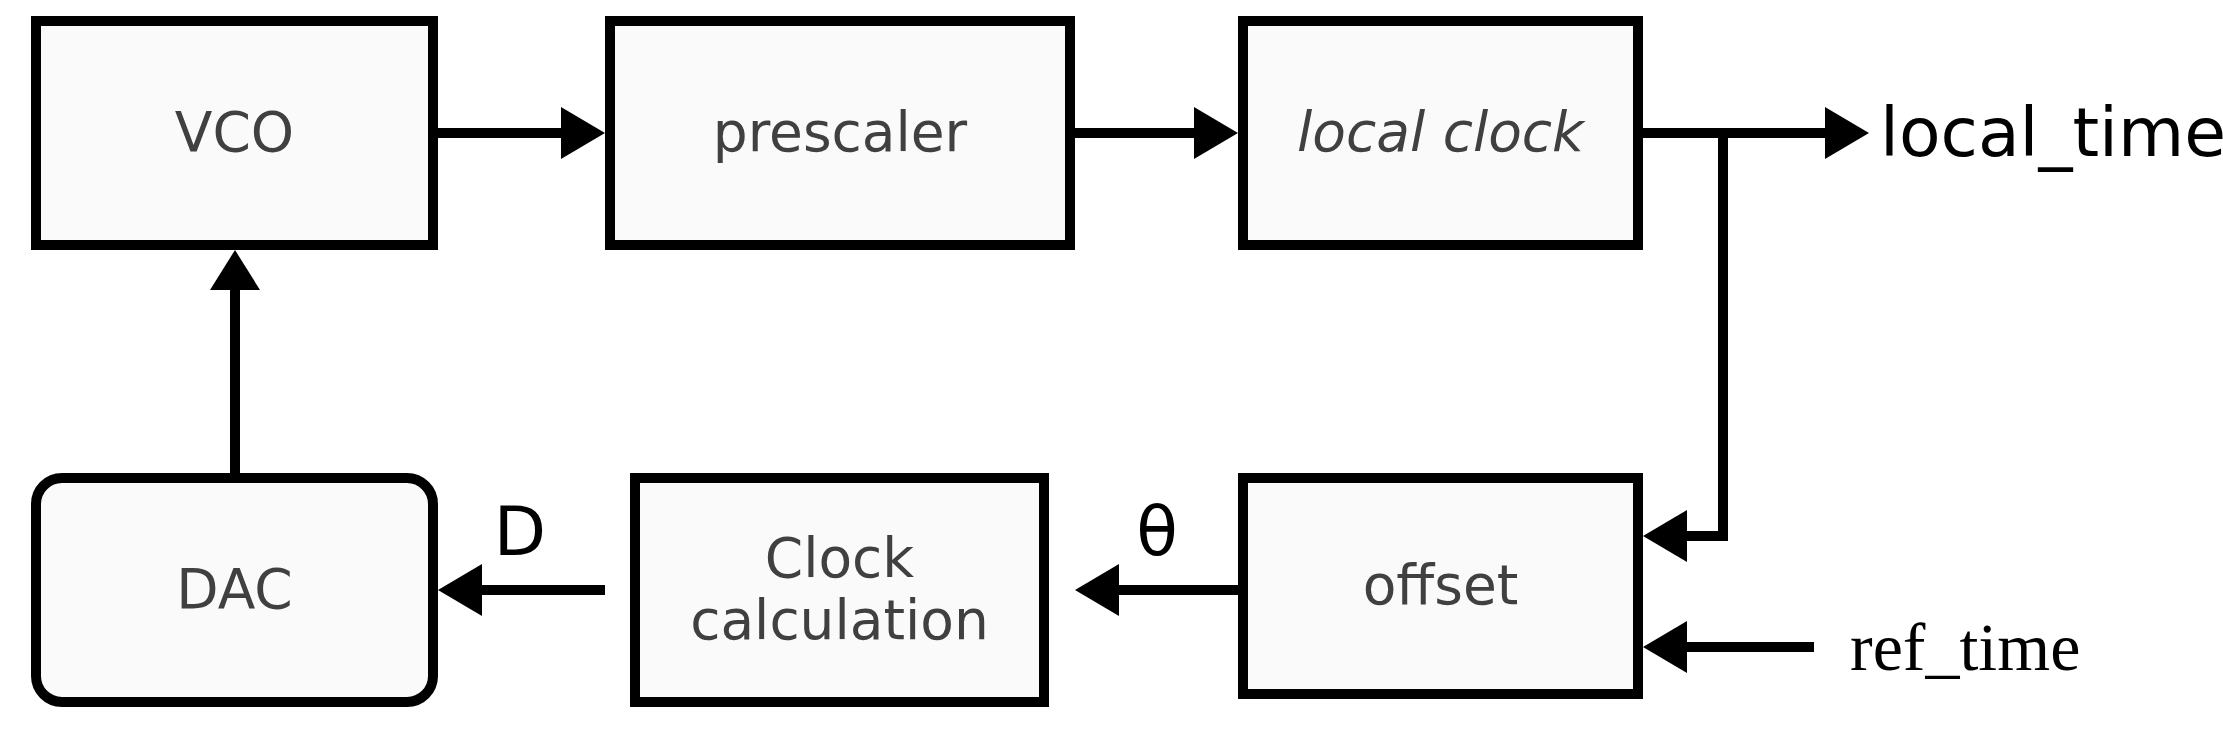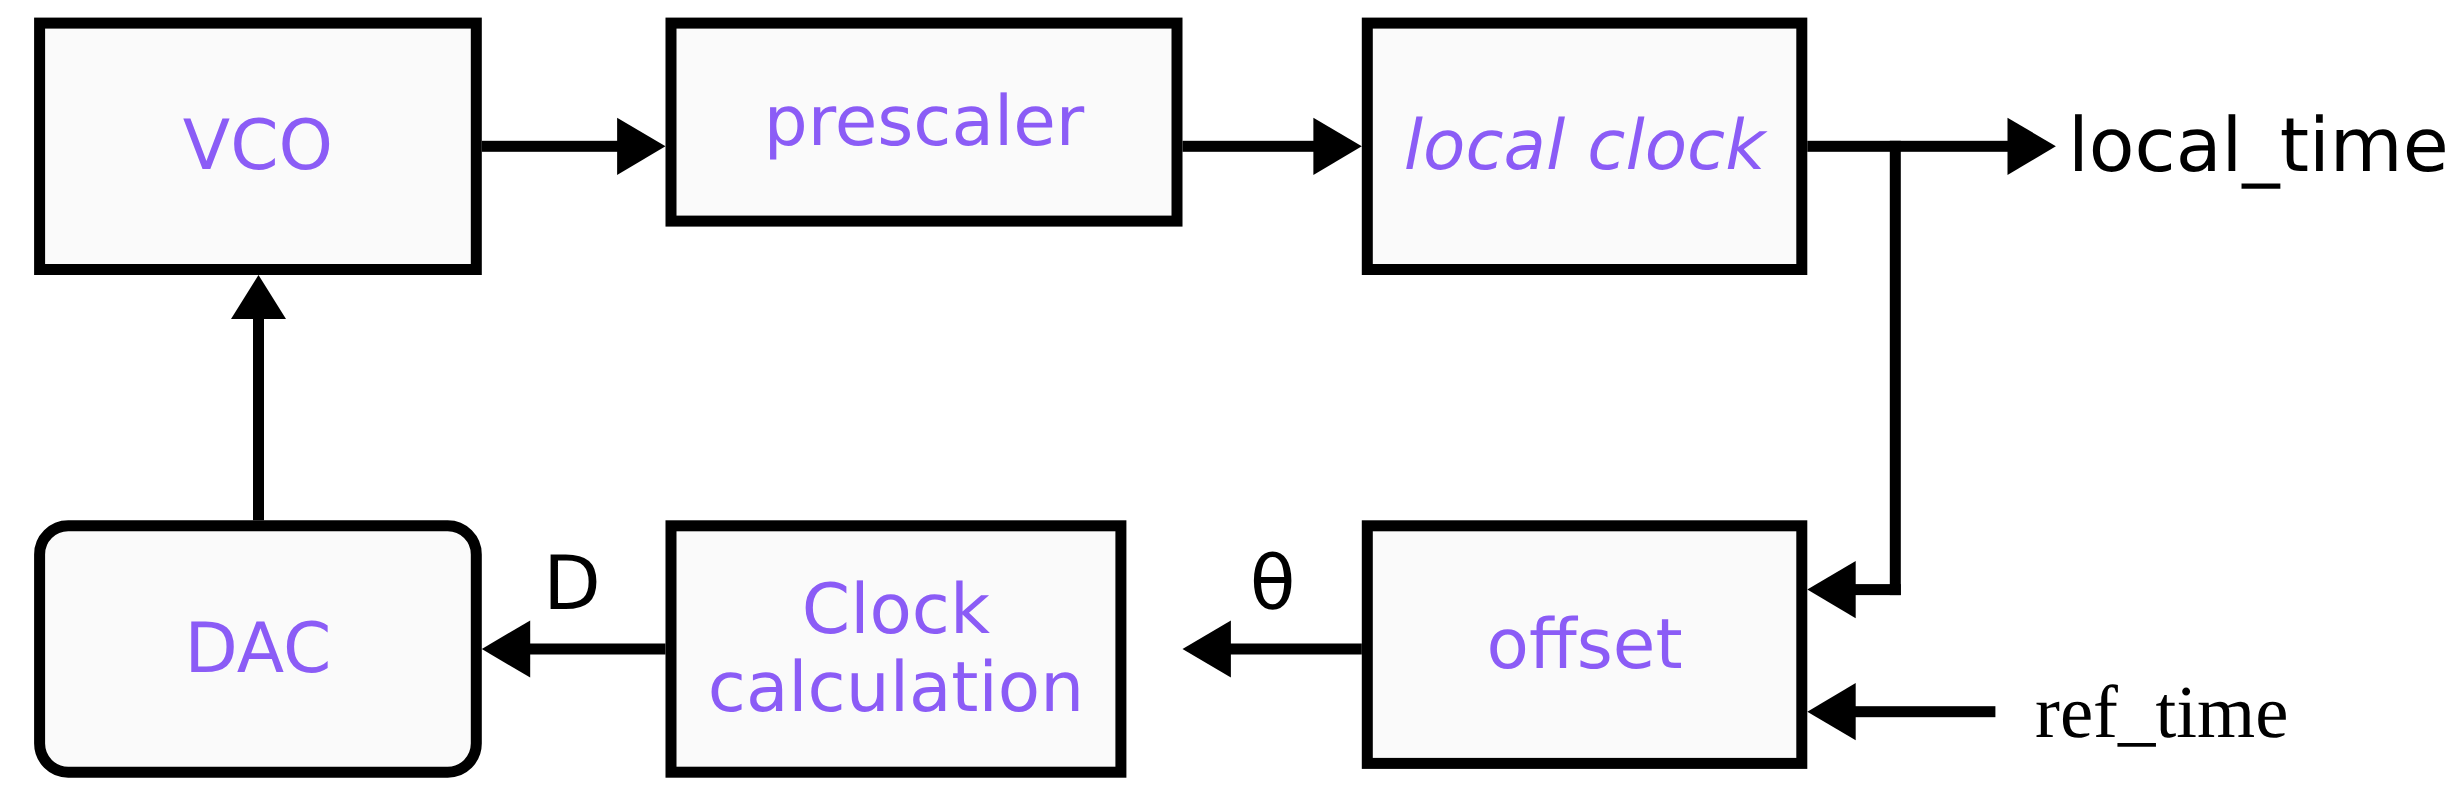--- a/index.html
+++ b/index.html
@@ -19,23 +19,23 @@
   .box {
     position: absolute;
     box-sizing: border-box;
     border: 10px solid #000000;
     background: #fafafa;
     display: flex;
     flex-direction: column;
     align-items: center;
     justify-content: center;
     text-align: left;
-    font-size: 63px;
+    font-size: 55px;
     line-height: 1.12;
-    color: #8b5cf6;
+    color: #404040;
   }
   .hline, .vline {
     position: absolute;
     background: #000000;
   }
   .hline { height: 10px; }
   .vline { width: 10px; }
   .tri {
     position: absolute;
     width: 0;
@@ -64,24 +64,24 @@
     color: #000000;
   }
   .sig-label.small {
     text-align: center;
     width: 90px;
     line-height: 72px;
   }
 
   
   #box-vco            { left: 31px;   top: 16px;  width: 407px; height: 234px; }
-  #box-prescaler      { left: 605px;  top: 16px;  width: 470px; height: 190px; }
+  #box-prescaler      { left: 605px;  top: 16px;  width: 470px; height: 234px; }
   #box-local-clock    { left: 1238px; top: 16px;  width: 405px; height: 234px; font-style: italic; }
   #box-dac            { left: 31px;   top: 473px; width: 407px; height: 234px; border-radius: 31px; }
-  #box-clock-ctrl     { left: 605px;  top: 473px; width: 419px; height: 234px; }
+  #box-clock-ctrl     { left: 630px;  top: 473px; width: 419px; height: 234px; }
   #box-offset-calc    { left: 1238px; top: 473px; width: 405px; height: 226px; }
 
   
   #e1-line { left: 438px; top: 128px; width: 125px; }
   #e1-head { left: 561px; top: 107px; }
 
   
   #e2-line { left: 1075px; top: 128px; width: 121px; }
   #e2-head { left: 1194px; top: 107px; }
 

